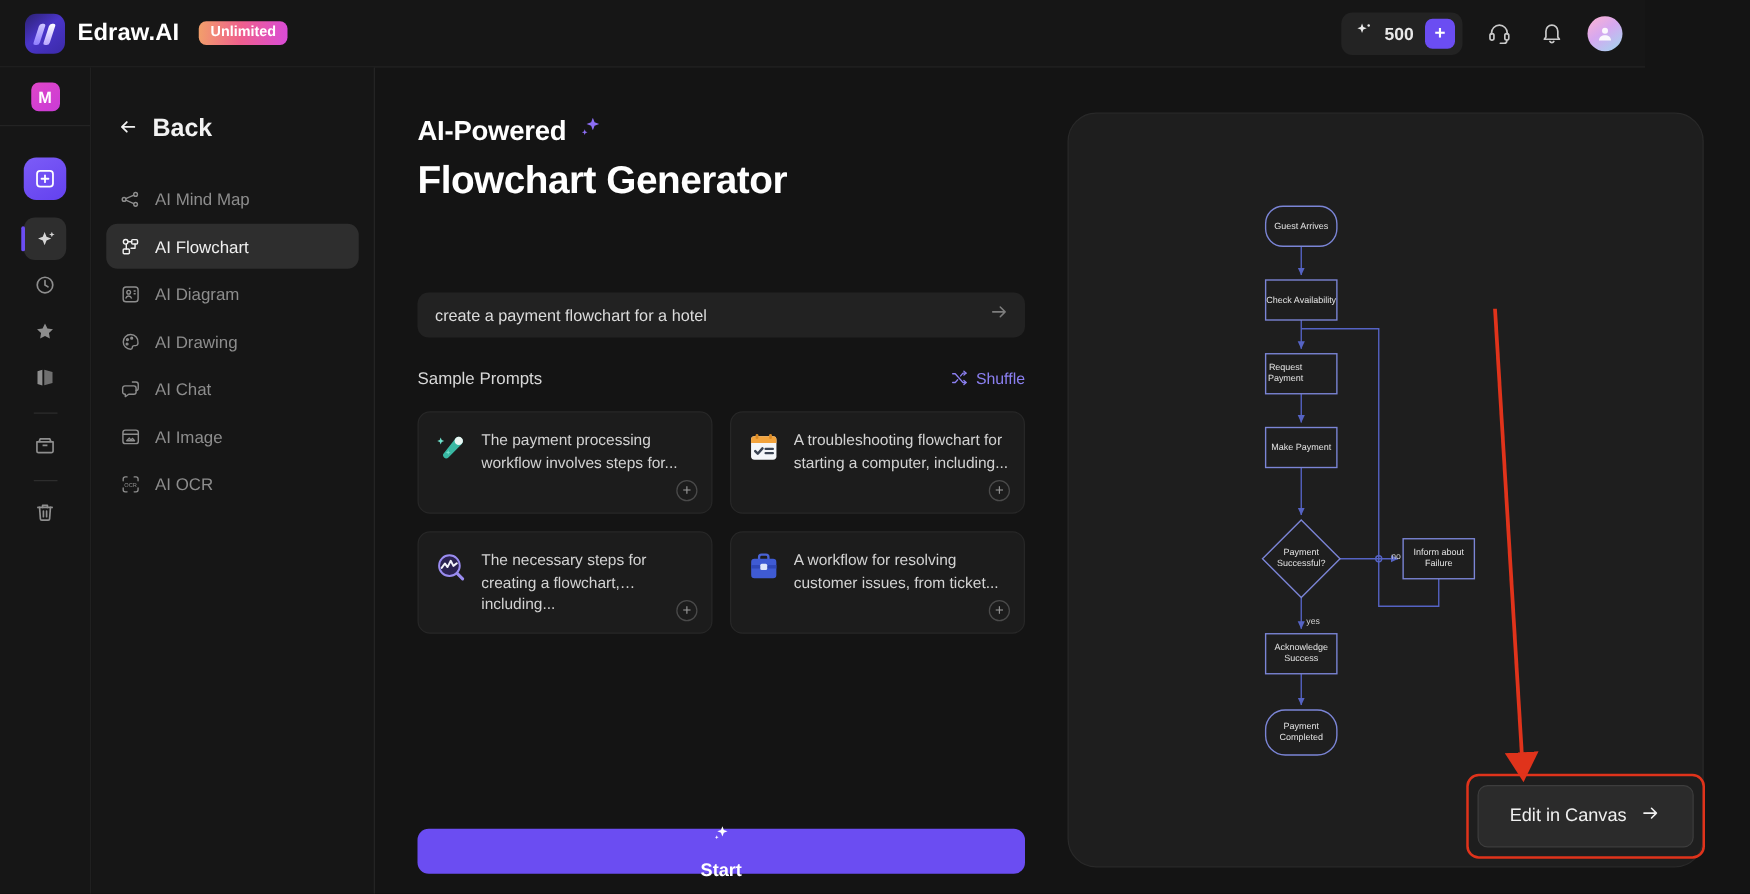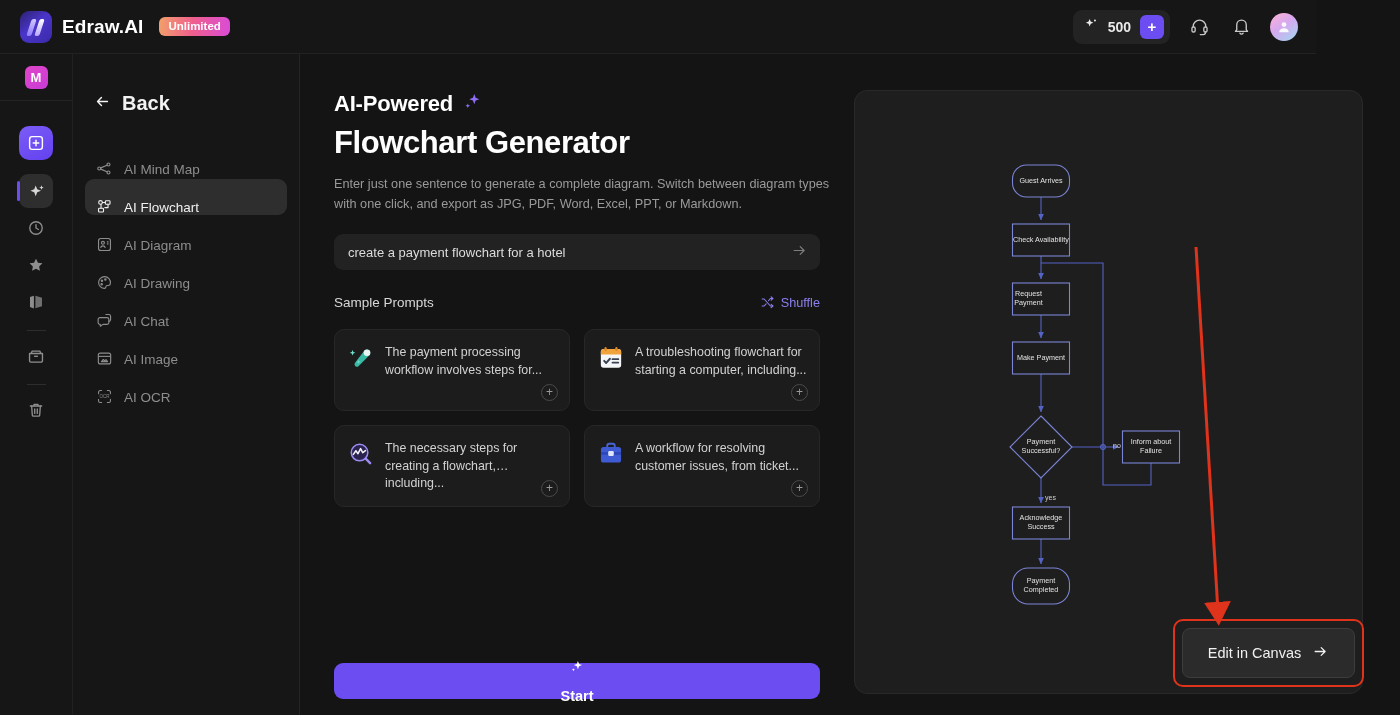--- a/index.html
+++ b/index.html
@@ -88,21 +88,21 @@
 
   
   .nav {
     position: absolute; top: 54px; left: 73px; width: 227px; height: 661px;
     background: #161616; border-right: 1px solid #242424;
   }
   .back-row { display: flex; align-items: center; gap: 11px; padding: 38px 0 0 21px; }
   .back-label { color: #f2f2f2; font-size: 20px; font-weight: bold; }
   .nav-list { margin-top: 26px; padding: 0 12px; }
   .nav-item {
-    display: flex; align-items: flex-end; gap: 11px;
+    display: flex; align-items: center; gap: 11px;
     height: 36px; padding-left: 11px; border-radius: 9px; margin-bottom: 2px;
   }
   .nav-item.active { background: #2e2e2e; }
   .nav-item .lbl { color: #8d8d8d; font-size: 13.5px; }
   .nav-item.active .lbl { color: #f0f0f0; }
   .nav-item.active svg { stroke: #f0f0f0; }
 
   
   .main { position: absolute; top: 54px; left: 300px; width: 554px; height: 661px; }
   .eyebrow { display: flex; align-items: center; gap: 9px; padding: 37px 0 0 34px; }
@@ -149,21 +149,21 @@
   .start-btn {
     position: absolute; left: 34px; top: 609px; width: 486px; height: 36px;
     background: #6b4df2; border-radius: 9px;
     display: flex; align-items: center; justify-content: center; gap: 9px; flex-direction: column;
   }
   .start-btn .lbl { color: #fff; font-size: 14.5px; font-weight: bold; }
 
   
   .preview {
     position: absolute; left: 854px; top: 90px; width: 509px; height: 604px;
-    background: #1e1e1e; border: 1px solid #292929; border-radius: 13px; overflow: hidden;
+    background: #1e1e1e; border: 1px solid #292929; border-radius: 23px; overflow: hidden;
   }
   .edit-wrap { position: absolute; left: 1182px; top: 628px; }
   .edit-highlight {
     position: absolute; left: -9px; top: -9px; width: 191px; height: 68px;
     border: 2.5px solid #e0331b; border-radius: 10px;
   }
   .edit-btn {
     position: relative; width: 173px; height: 50px;
     background: #2b2b2b; border: 1px solid #3d3d3d; border-radius: 8px;
     display: flex; align-items: center; justify-content: center; gap: 11px;
@@ -374,21 +374,20 @@
       <span class="t">AI-Powered</span>
       <span>
         <svg width="22" height="22" viewBox="0 0 24 24" fill="#8d6ef5">
           <path d="M13.4 3.4l1.5 4 4 1.5-4 1.5-1.5 4-1.5-4-4-1.5 4-1.5z"></path>
           <path d="M6.3 13.6l.7 1.8 1.8.7-1.8.7-.7 1.8-.7-1.8-1.8-.7 1.8-.7z"></path>
         </svg>
       </span>
     </div>
 
     <div class="h1">Flowchart Generator</div>
-    <div class="sub">Enter just one sentence to generate a complete diagram. Switch between diagram types with one click, and export as JPG, PDF, Word, Excel, PPT, or Markdown.</div>
 
     <div class="prompt-box">
       <span class="val" title="Describe the flowchart you want to create">create a payment flowchart for a hotel</span>
       <span>
         <svg width="17" height="17" viewBox="0 0 24 24" fill="none" stroke="#7d7d7d" stroke-width="1.7" stroke-linecap="round" stroke-linejoin="round">
           <path d="M4.5 12h14M13 6.5l5.5 5.5L13 17.5"></path>
         </svg>
       </span>
     </div>
 

